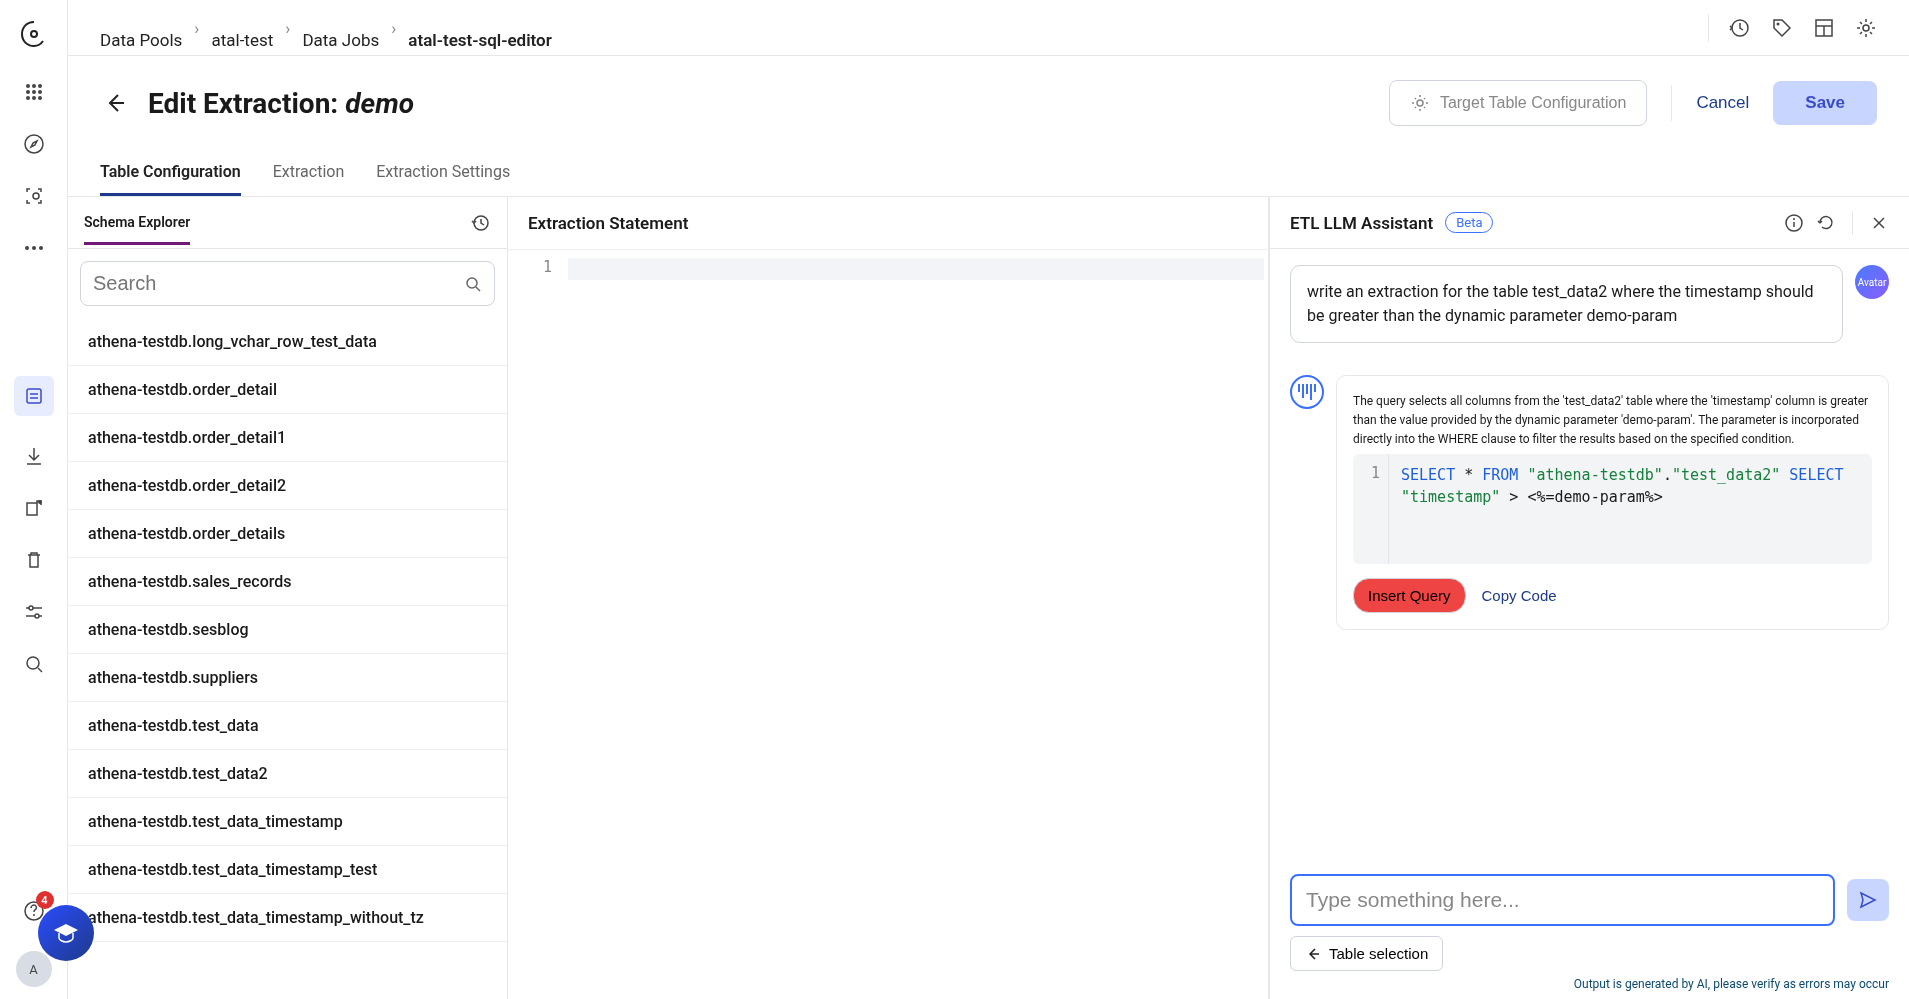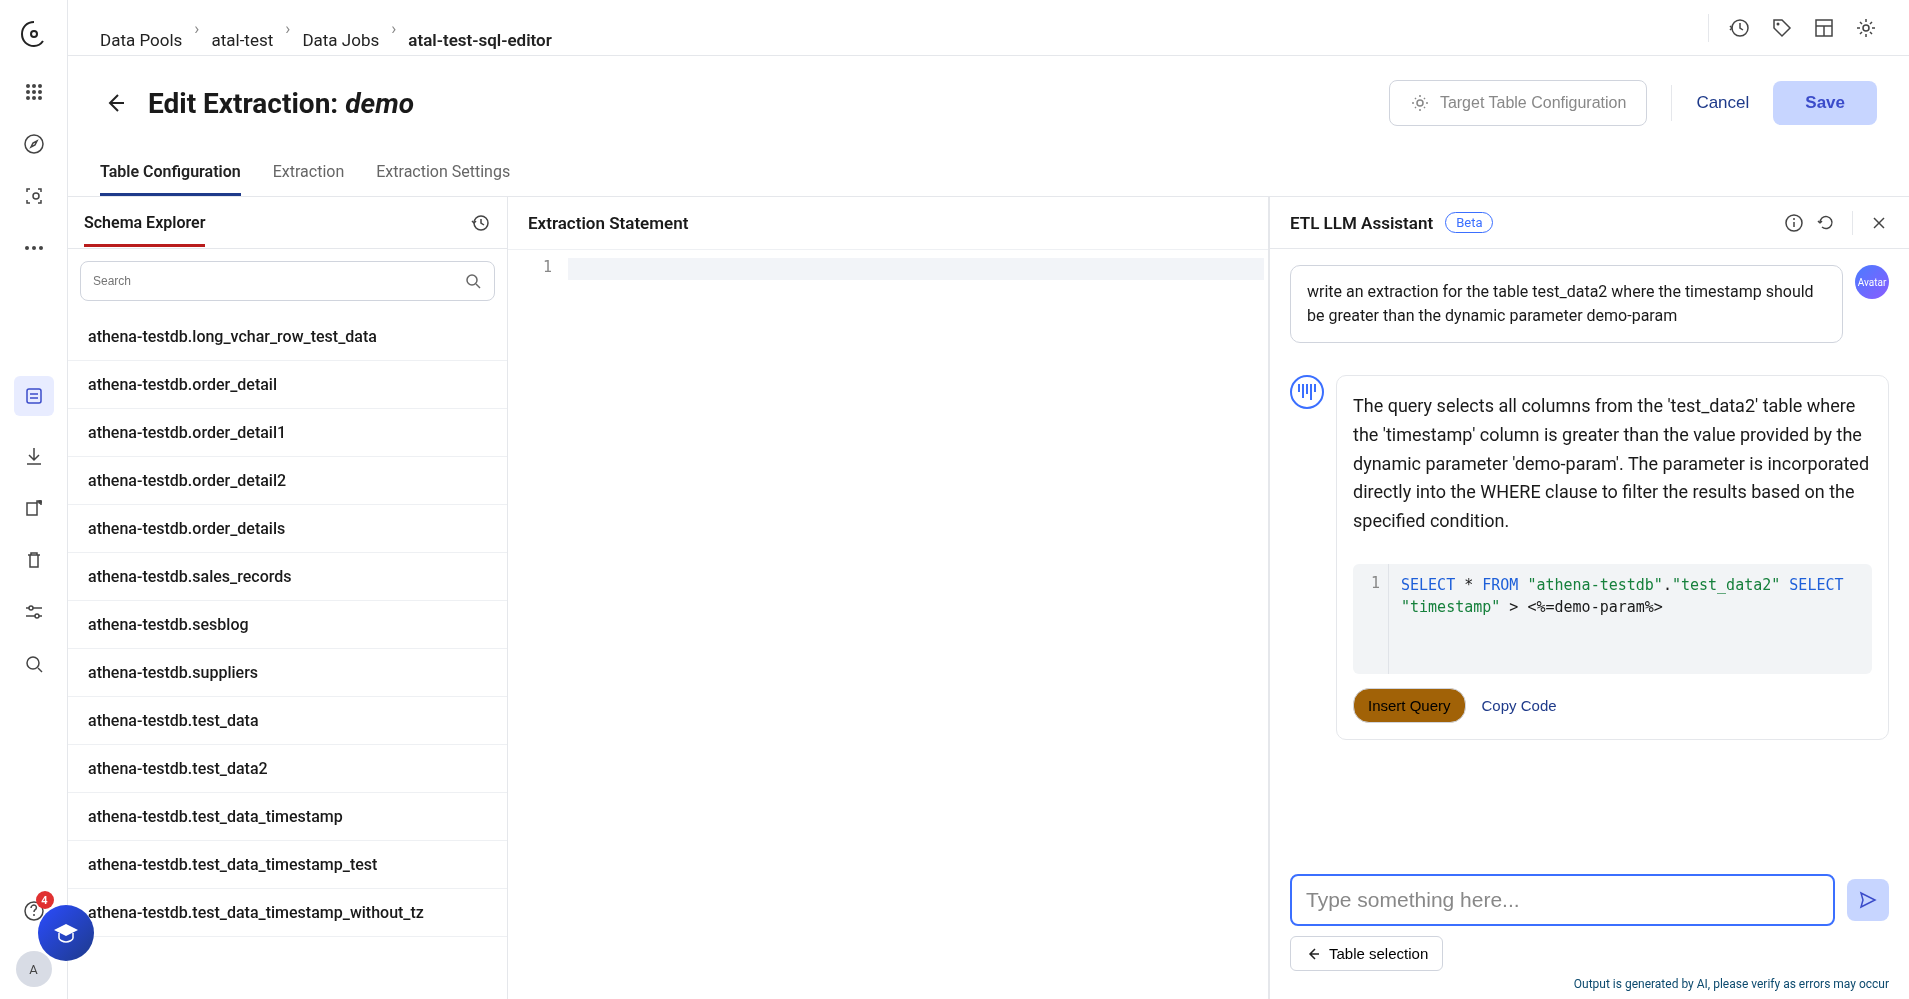--- a/index.html
+++ b/index.html
@@ -40,24 +40,24 @@
 .vdiv { width: 1px; height: 36px; background: #e5e7eb; }
 
 .tabs { padding: 0 32px; border-bottom: 1px solid #e5e7eb; display: flex; gap: 32px; }
 .tab { padding: 12px 0; color: #666; cursor: pointer; font-size: 16px; }
 .tab.active { color: #222; font-weight: 600; border-bottom: 3px solid #1e3a8a; }
 
 .workspace { display: flex; flex: 1; overflow: hidden; }
 
 .schema-panel { width: 440px; border-right: 1px solid #e5e7eb; display: flex; flex-direction: column; }
 .schema-header { height: 52px; border-bottom: 1px solid #e5e7eb; display: flex; align-items: center; justify-content: space-between; padding: 0 16px; }
-.schema-title { font-weight: 600; font-size: 16px; border-bottom: 3px solid #b91c1c; padding-bottom: 12px; margin-bottom: -14px; }
+.schema-title { font-weight: 600; font-size: 14px; border-bottom: 3px solid #701a75; padding-bottom: 12px; margin-bottom: -14px; }
 .refresh-icon { cursor: pointer; color: #444; }
 .search-box { margin: 12px; position: relative; border: 1px solid #d0d4dd; border-radius: 8px; display: flex; align-items: center; padding: 10px 12px; }
-.search-box input { border: none; outline: none; flex: 1; font-size: 12px; color: #c2410c; }
+.search-box input { border: none; outline: none; flex: 1; font-size: 20px; color: #c2410c; }
 .search-icon { color: #666; }
 .schema-list { flex: 1; overflow-y: auto; }
 .schema-item { padding: 14px 20px; border-bottom: 1px solid #eef0f3; font-size: 16px; font-weight: 500; cursor: pointer; word-break: break-all; }
 
 .editor-panel { flex: 1; display: flex; flex-direction: column; border-right: 1px solid #e5e7eb; }
 .editor-header { padding: 16px 20px; font-weight: 600; font-size: 17px; border-bottom: 1px solid #eef0f3; }
 .editor-body { flex: 1; display: flex; }
 .gutter { width: 56px; text-align: right; padding: 8px 12px 8px 0; color: #888; font-size: 15px; font-family: Menlo, monospace; }
 .code-area { flex: 1; padding: 8px 4px; font-family: Menlo, monospace; font-size: 15px; }
 .code-line { height: 22px; background: #f2f4f8; }
@@ -70,28 +70,28 @@
 .assistant-header .icon-btn { cursor: pointer; color: #444; width: 20px; height: 20px; }
 .assistant-body { flex: 1; padding: 16px 20px; display: flex; flex-direction: column; gap: 32px; overflow-y: auto; }
 .msg-row { display: flex; gap: 12px; align-items: flex-start; }
 .msg-user { margin-left: 0; }
 .msg-bubble-user { flex: 1; border: 1px solid #d0d4dd; border-radius: 10px; padding: 14px 16px; font-size: 16px; line-height: 1.5; }
 .avatar-user { width: 34px; height: 34px; border-radius: 50%; background: linear-gradient(135deg, #4a7cff, #8a5cff); flex-shrink: 0; display:flex; align-items:center; justify-content:center; color:#fff; font-size:10px; }
 .avatar-ai { width: 34px; height: 34px; border-radius: 50%; border: 2px solid #3b6fff; flex-shrink: 0; display:flex; align-items:center; justify-content:center; }
 .avatar-ai .bars { display:flex; gap:2px; }
 .avatar-ai .bars span { width:2px; background:#3b6fff; }
 .msg-bubble-ai { flex: 1; border: 1px solid #e5e7eb; border-radius: 10px; padding: 16px; }
-.ai-text { font-size: 18px; line-height: 1.6; margin-bottom: 28px; }
+.ai-text { font-size: 12px; line-height: 1.6; margin-bottom: 4px; }
 .code-block { background: #f2f4f6; border-radius: 6px; display: flex; font-family: Menlo, monospace; font-size: 15px; min-height: 110px; }
 .code-gutter { width: 36px; text-align: right; padding: 10px 8px; color: #888; border-right: 1px solid #e0e3e8; }
 .code-content { flex: 1; padding: 10px 12px; line-height: 1.5; white-space: pre-wrap; word-break: break-word; }
 .tok-kw { color: #1e5fd9; }
 .tok-str { color: #16803c; }
 .code-actions { display: flex; gap: 16px; margin-top: 14px; align-items: center; }
-.btn-insert { padding: 8px 14px; border: 1px solid #d0d4dd; border-radius: 16px; background: #a16207; font-size: 15px; font-weight: 500; cursor: pointer; }
+.btn-insert { padding: 8px 14px; border: 1px solid #d0d4dd; border-radius: 16px; background: #ef4444; font-size: 15px; font-weight: 500; cursor: pointer; }
 .btn-copy { color: #1e3a8a; font-size: 15px; font-weight: 500; cursor: pointer; background: none; border: none; }
 
 .assistant-footer { padding: 12px 20px 8px; border-top: 0; }
 .input-row { display: flex; gap: 12px; align-items: center; }
 .chat-input { flex: 1; border: 2px solid #3b6fff; border-radius: 8px; padding: 12px 14px; font-size: 21px; outline: none; position: relative; }
 .chat-input::placeholder { color: #888; }
 .send-btn { width: 42px; height: 42px; background: #c7d5ff; border-radius: 8px; display:flex; align-items:center; justify-content:center; color: #3b4cca; cursor: pointer; }
 .back-row { margin-top: 10px; }
 .btn-back-sel { display: inline-flex; align-items: center; gap: 8px; padding: 8px 14px; border: 1px solid #d0d4dd; border-radius: 6px; background: #fff; font-size: 15px; cursor: pointer; }
 .disclaimer { font-size: 12px; color: #0c4a6e; text-align: right; margin-top: 6px; }

